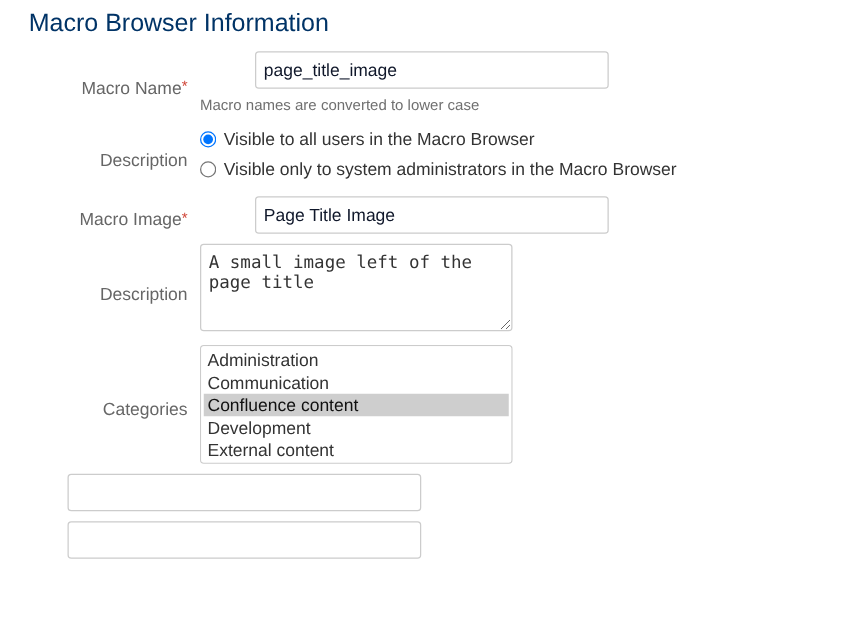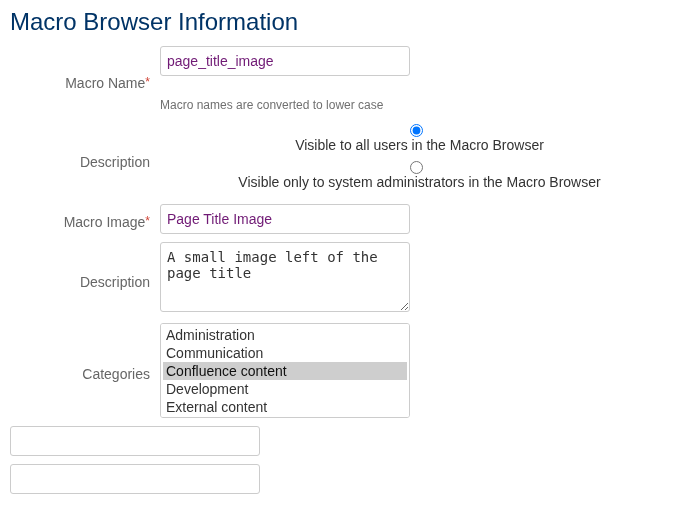--- a/index.html
+++ b/index.html
@@ -7,23 +7,23 @@
     margin: 0;
     padding: 8px 10px;
     font-family: Arial, Helvetica, sans-serif;
     font-size: 14px;
     color: #333;
     background: #fff;
     width: 689px;
   }
   h2.section-title {
     color: #003366;
-    font-size: 24px;
+    font-size: 20px;
     font-weight: normal;
-    margin: 0 0 10px 0;
+    margin: 0 0 10px 13px;
   }
   .form-row {
     display: flex;
     margin-bottom: 8px;
     align-items: center;
   }
   .label-col {
     width: 150px;
     text-align: right;
     padding-right: 10px;
@@ -36,22 +36,23 @@
   .field-col {
     flex: 1;
     min-width: 0;
   }
   input[type="text"] {
     height: 30px;
     padding: 4px 6px;
     border: 1px solid #ccc;
     border-radius: 3px;
     font-size: 14px;
-    color: #701a75;
-    width: 250px;
+    color: #0f172a;
+    width: 283px;
+    margin-left: 44px;
   }
   textarea {
     padding: 6px;
     border: 1px solid #ccc;
     border-radius: 3px;
     font-size: 14px;
     color: #333;
     width: 250px;
     height: 70px;
     resize: both;
@@ -63,29 +64,28 @@
     font-size: 14px;
     color: #333;
     width: 250px;
     height: 95px;
     overflow-y: scroll;
   }
   select[multiple] option { padding: 1px 3px; }
   .hint {
     color: #707070;
     font-size: 12px;
-    margin-top: 20px;
+    margin-top: 4px;
     line-height: 1.5;
   }
   .radio-row {
     display: flex;
     align-items: center;
     margin-bottom: 6px;
     padding-top: 2px;
-    flex-direction: column;
   }
   .radio-row input[type="radio"] {
     margin: 0 6px 0 0;
   }
   .radio-label { color: #333; font-size: 14px; }
 </style>
 </head>
 <body>
 
 <h2 class="section-title">Macro Browser Information</h2>

